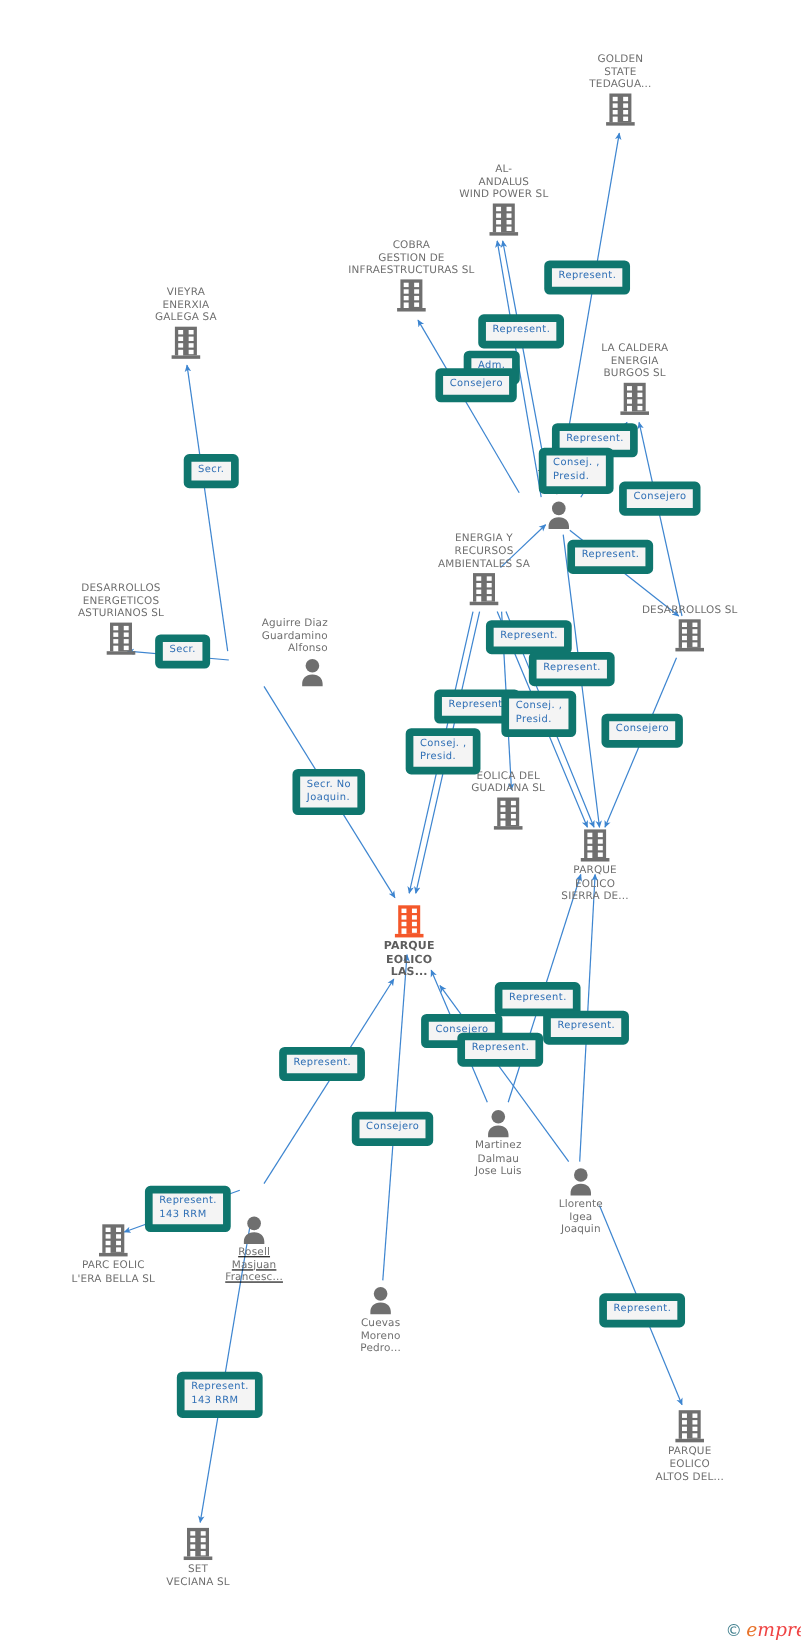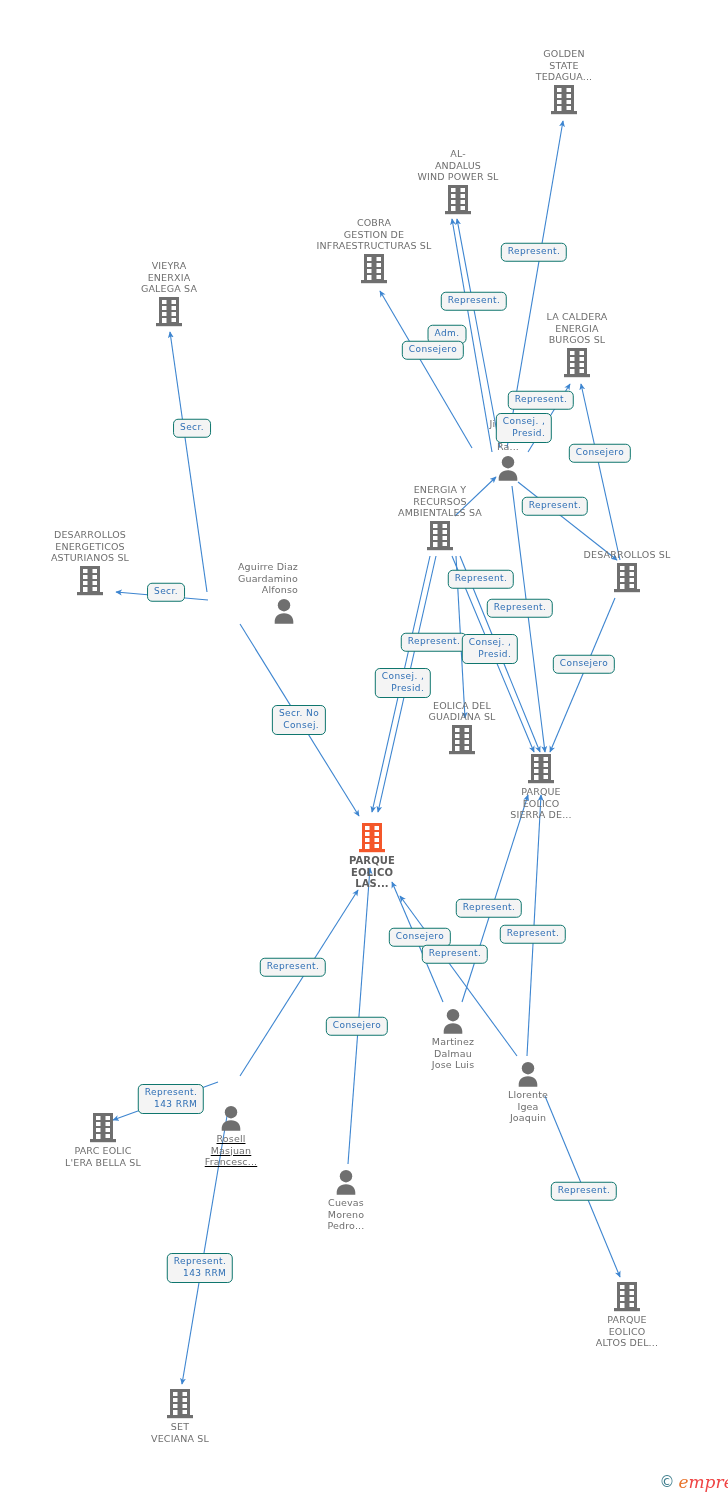--- a/index.html
+++ b/index.html
@@ -49,29 +49,29 @@
     font-size:10px;
   }
   
   .node.cap-top .caption{margin-top:0;margin-bottom:1px;}
 
   
   .elabel{
     position:absolute;
     transform:translate(-50%,-50%);
     background:#f4f4f4;
-    border:1px solid #0f766e;
+    border:7px solid #0f766e;
     border-radius:5px;
     color:#2f6fb5;
     font-size:9px;
     line-height:11.5px;
     letter-spacing:.4px;
     padding:2px 6px 3px 6px;
     white-space:pre-line;
-    text-align:right;
+    text-align:left;
     box-sizing:border-box;
   }
   
   #watermark{
     position:absolute;
     right:8px;
     bottom:8px;
     display:flex;
     align-items:center;
     gap:4px;
@@ -273,21 +273,21 @@
               <rect x="17.5" y="4" width="4.5" height="4"></rect>
               <rect x="8" y="10" width="4.5" height="4"></rect>
               <rect x="17.5" y="10" width="4.5" height="4"></rect>
               <rect x="8" y="16" width="4.5" height="4"></rect>
               <rect x="17.5" y="16" width="4.5" height="4"></rect>
               <rect x="8" y="22" width="4.5" height="5"></rect>
               <rect x="17.5" y="22" width="4.5" height="4"></rect>
             </g>
           </svg></span>
       </div>
-      <div class="node cap-top" style="left: 90px; top: 529.2px;">
+      <div class="node cap-top" style="left: 110px; top: 529.2px;">
         <span class="caption">DESARROLLOS
 ENERGETICOS
 ASTURIANOS SL</span>
         <span class="glyph"><svg width="30" height="32" viewBox="0 0 30 32">
             <rect x="5" y="1" width="20" height="26" fill="#6f6f6f"></rect>
             <rect x="2" y="27" width="26" height="3.2" fill="#6f6f6f"></rect>
             <g fill="#ffffff">
               <rect x="8" y="4" width="4.5" height="4"></rect>
               <rect x="17.5" y="4" width="4.5" height="4"></rect>
               <rect x="8" y="10" width="4.5" height="4"></rect>
@@ -479,21 +479,21 @@
       <div class="elabel" style="left: 447px; top: 334px;">Adm.</div>
       <div class="elabel" style="left: 433px; top: 350px;">Consejero</div>
       <div class="elabel" style="left: 541px; top: 400px;">Represent.</div>
       <div class="elabel" style="left: 524px; top: 428px;">Consej. ,
 Presid.</div>
       <div class="elabel" style="left: 600px; top: 453px;">Consejero</div>
       <div class="elabel" style="left: 555px; top: 506px;">Represent.</div>
       <div class="elabel" style="left: 192px; top: 428px;">Secr.</div>
       <div class="elabel" style="left: 166px; top: 592px;">Secr.</div>
       <div class="elabel" style="left: 299px; top: 720px;">Secr.  No
-Consej.</div>
+Joaquin.</div>
       <div class="elabel" style="left: 481px; top: 579px;">Represent.</div>
       <div class="elabel" style="left: 520px; top: 608px;">Represent.</div>
       <div class="elabel" style="left: 434px; top: 642px;">Represent.</div>
       <div class="elabel" style="left: 490px; top: 649px;">Consej. ,
 Presid.</div>
       <div class="elabel" style="left: 584px; top: 664px;">Consejero</div>
       <div class="elabel" style="left: 403px; top: 683px;">Consej. ,
 Presid.</div>
       <div class="elabel" style="left: 489px; top: 908px;">Represent.</div>
       <div class="elabel" style="left: 533px; top: 934px;">Represent.</div>

